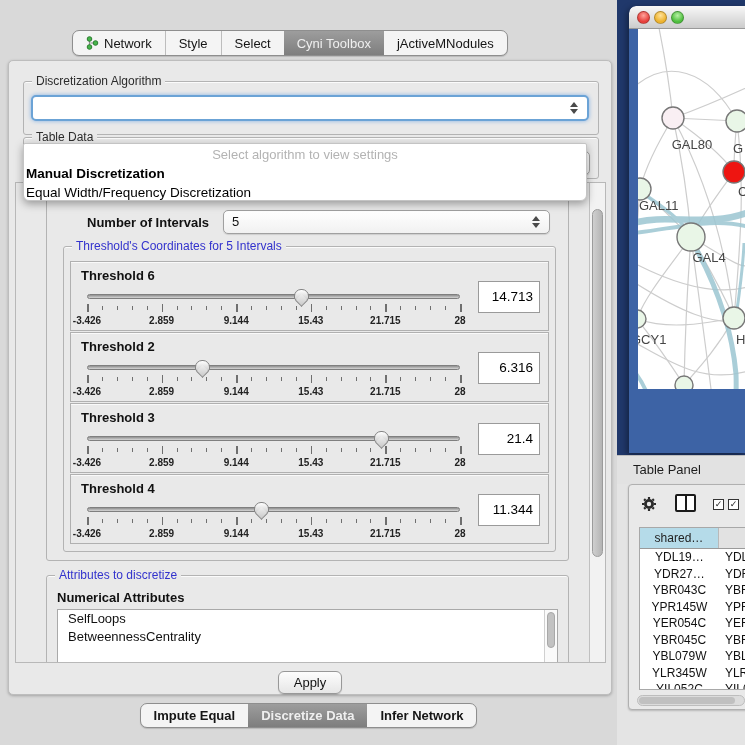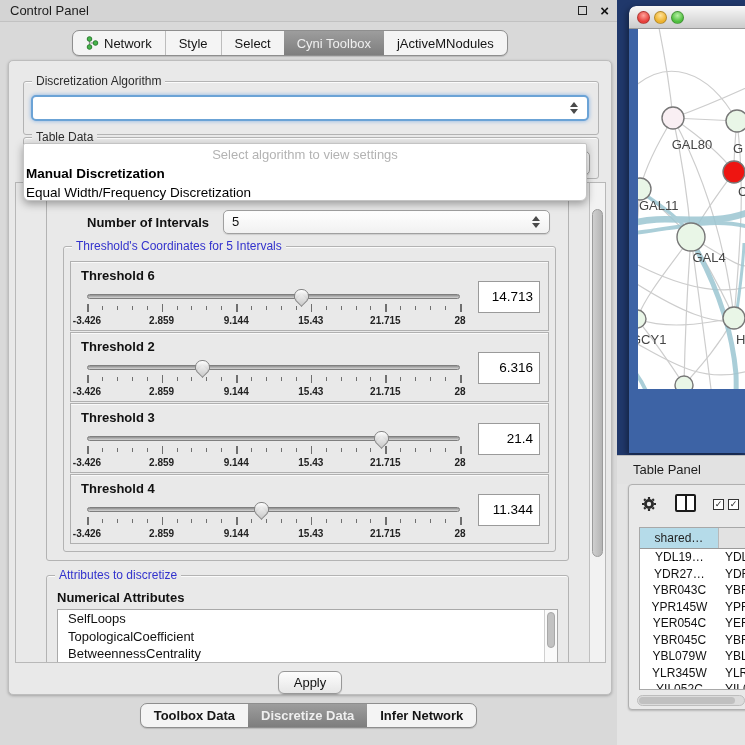--- a/index.html
+++ b/index.html
@@ -108,25 +108,20 @@
   .tcell.c1{width:80px;text-align:center;}
   .tcell.c2{width:70px;padding-left:6px;}
   .hsb{position:absolute;left:8px;top:210px;width:108px;height:11px;background:#dcdcdc;border:1px solid #bdbdbd;border-radius:6px;}
   .hsb .hthumb{position:absolute;left:1px;top:1px;width:96px;height:7px;background:#c0c0c0;border-radius:5px;}
 </style>
 </head>
 <body>
 
 <div id="app">
 
-  <div class="titlebar">
-    <span class="tl-text">Control Panel</span>
-    <span class="float-ico"></span>
-    <span class="close-ico">×</span>
-  </div>
 
   <div class="tabbar">
       <div class="seg">
         <svg width="13" height="14" viewBox="0 0 13 14">
           <path d="M3.5,4 V10 M4.5,7 H8.5" stroke="#8a8a8a" stroke-width="1.2" fill="none"></path>
           <circle cx="3.5" cy="3" r="2.3" fill="#45b54a" stroke="#2c7c31"></circle>
           <circle cx="3.5" cy="11" r="2.3" fill="#45b54a" stroke="#2c7c31"></circle>
           <circle cx="9.5" cy="7" r="2.3" fill="#45b54a" stroke="#2c7c31"></circle>
         </svg>
         <span>Network</span>
@@ -376,42 +371,41 @@
             </div>
           </div>
         </div>
 
         <div class="group attr-group">
           <span class="group-title gt-blue">Attributes to discretize</span>
           <div class="attr-heading">Numerical Attributes</div>
           <div class="attr-list">
             <div>
                 <div class="attr-item">SelfLoops</div>
-                <div class="attr-item">TopologicalCoefficient</div>
                 <div class="attr-item">BetweennessCentrality</div>
               </div>
             <div class="attr-vsb">
                 <div class="vthumb"></div>
               </div>
           </div>
         </div>
 
       </div>
       <div class="sp-vsb">
         <div class="vthumb"></div>
       </div>
     </div>
 
     <div class="apply-btn">Apply</div>
   </div>
 
   <div class="bottom-tabbar">
     <div class="bar">
         <div class="seg">
-          <span>Toolbox Data</span>
+          <span>Impute Equal</span>
         </div>
         <div class="seg sel">
           <span>Discretize Data</span>
         </div>
         <div class="seg">
           <span>Infer Network</span>
         </div>
       </div>
   </div>
 

